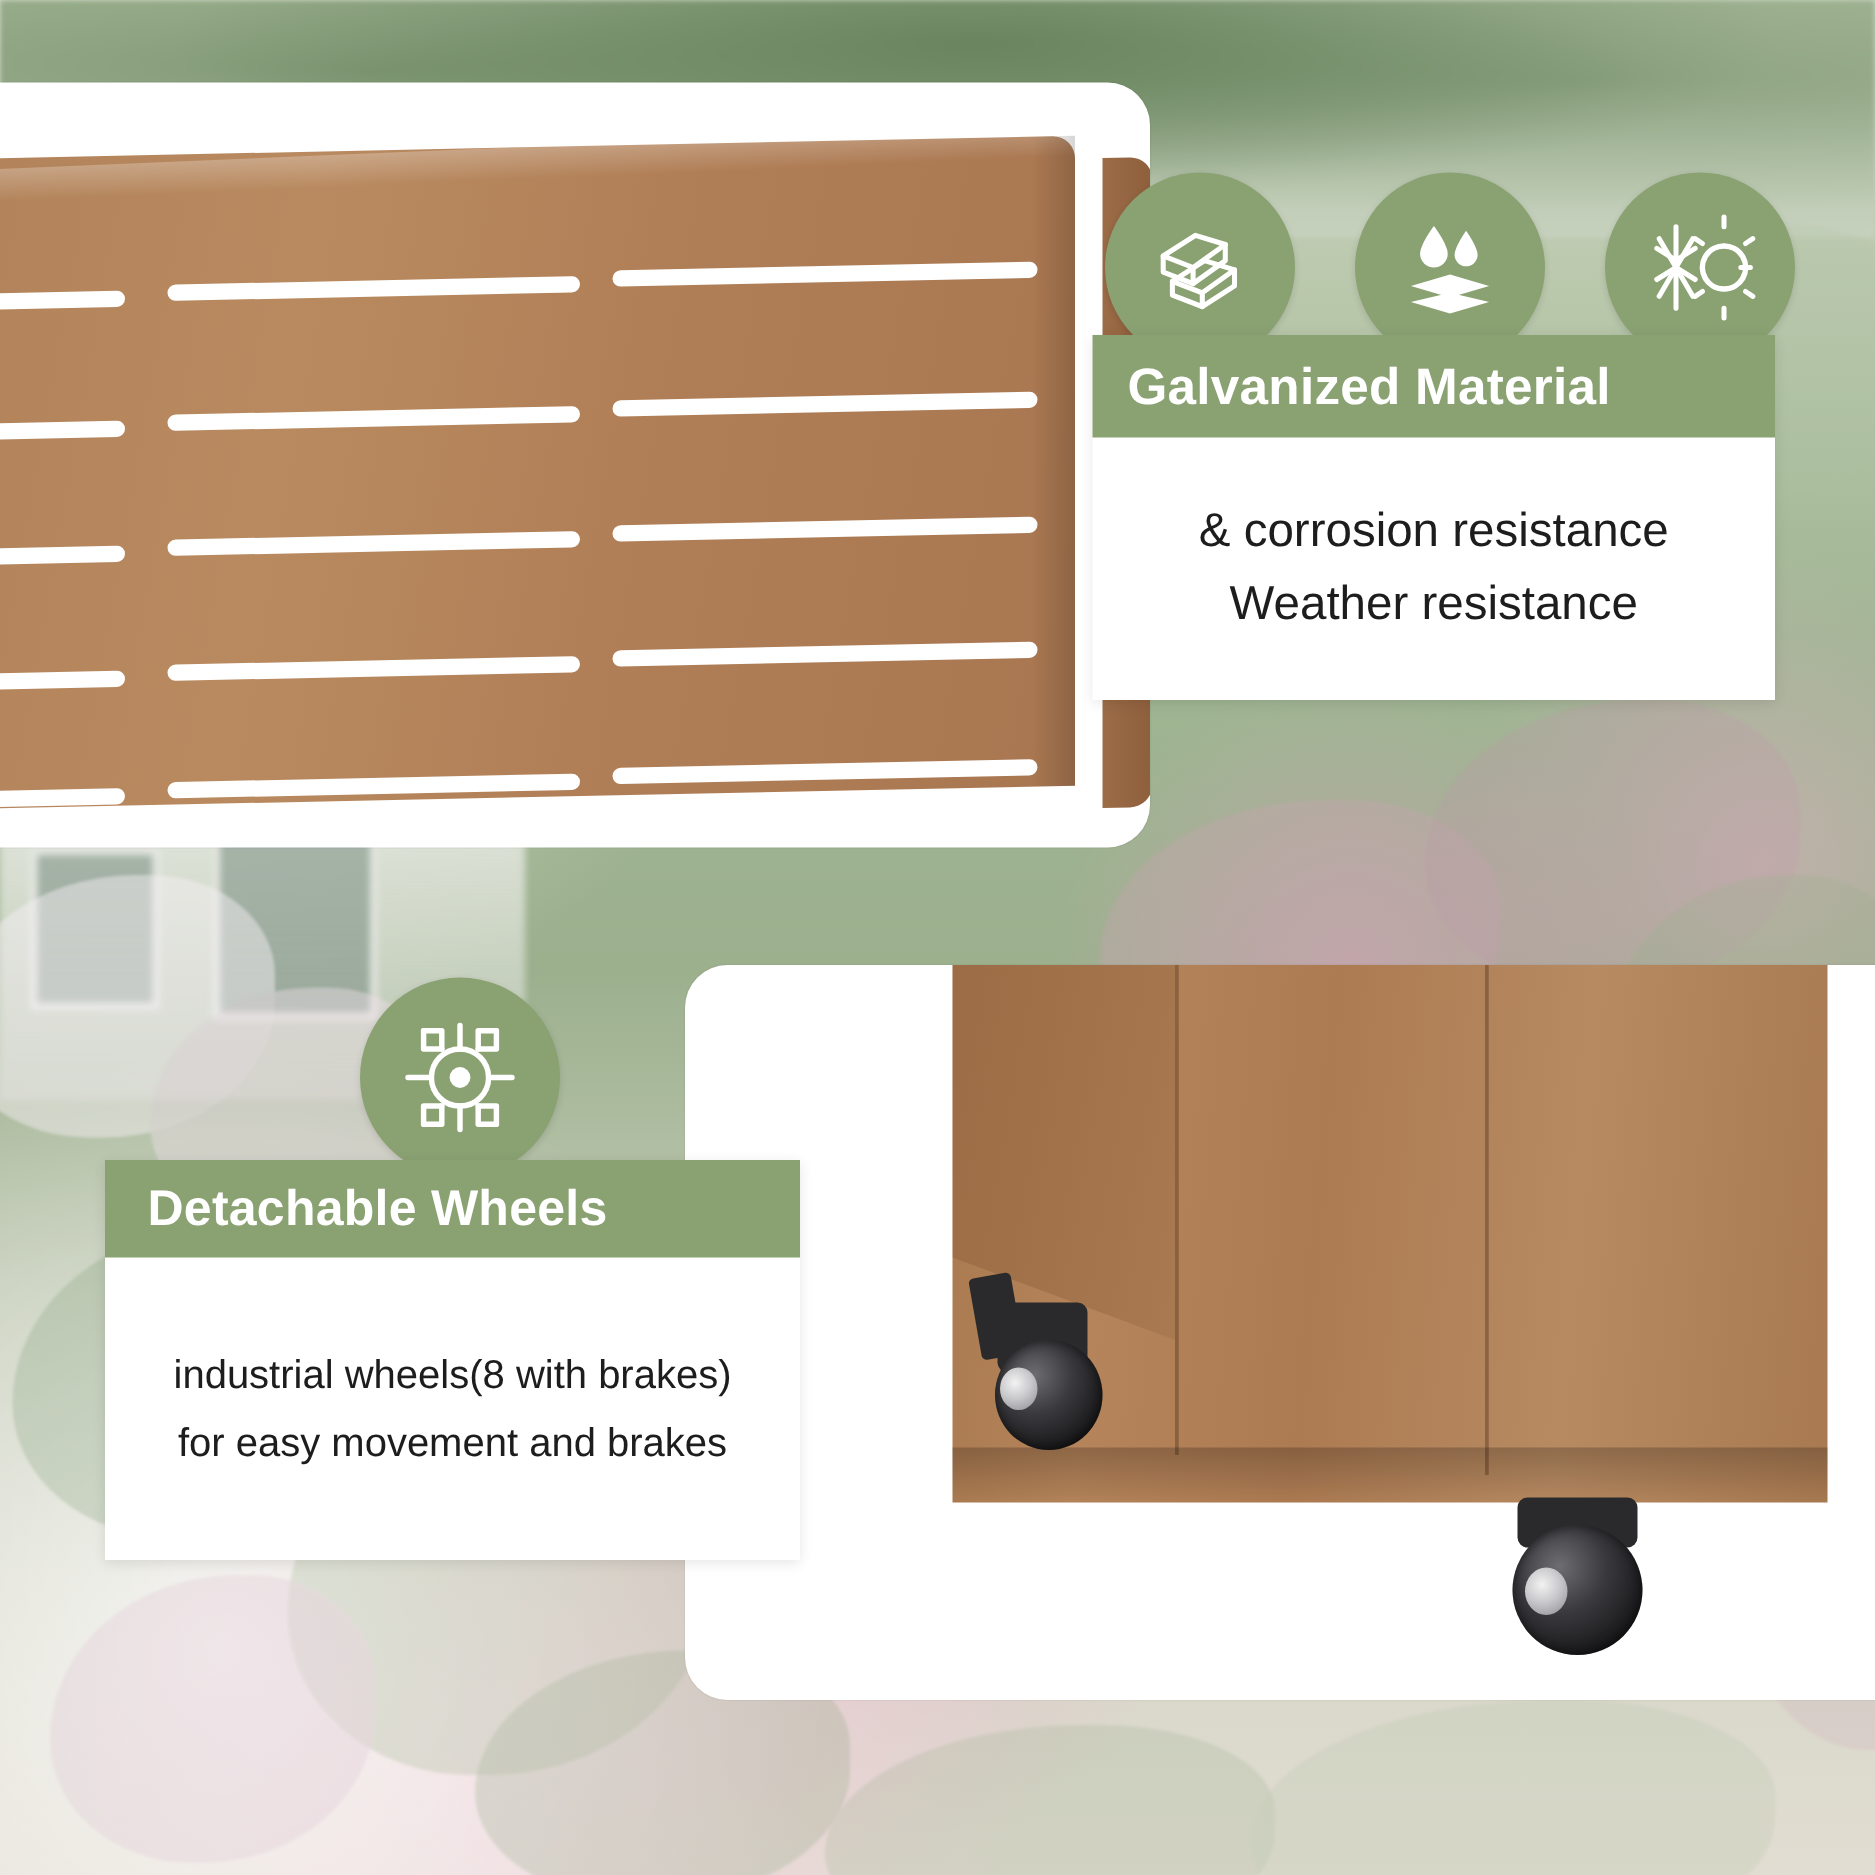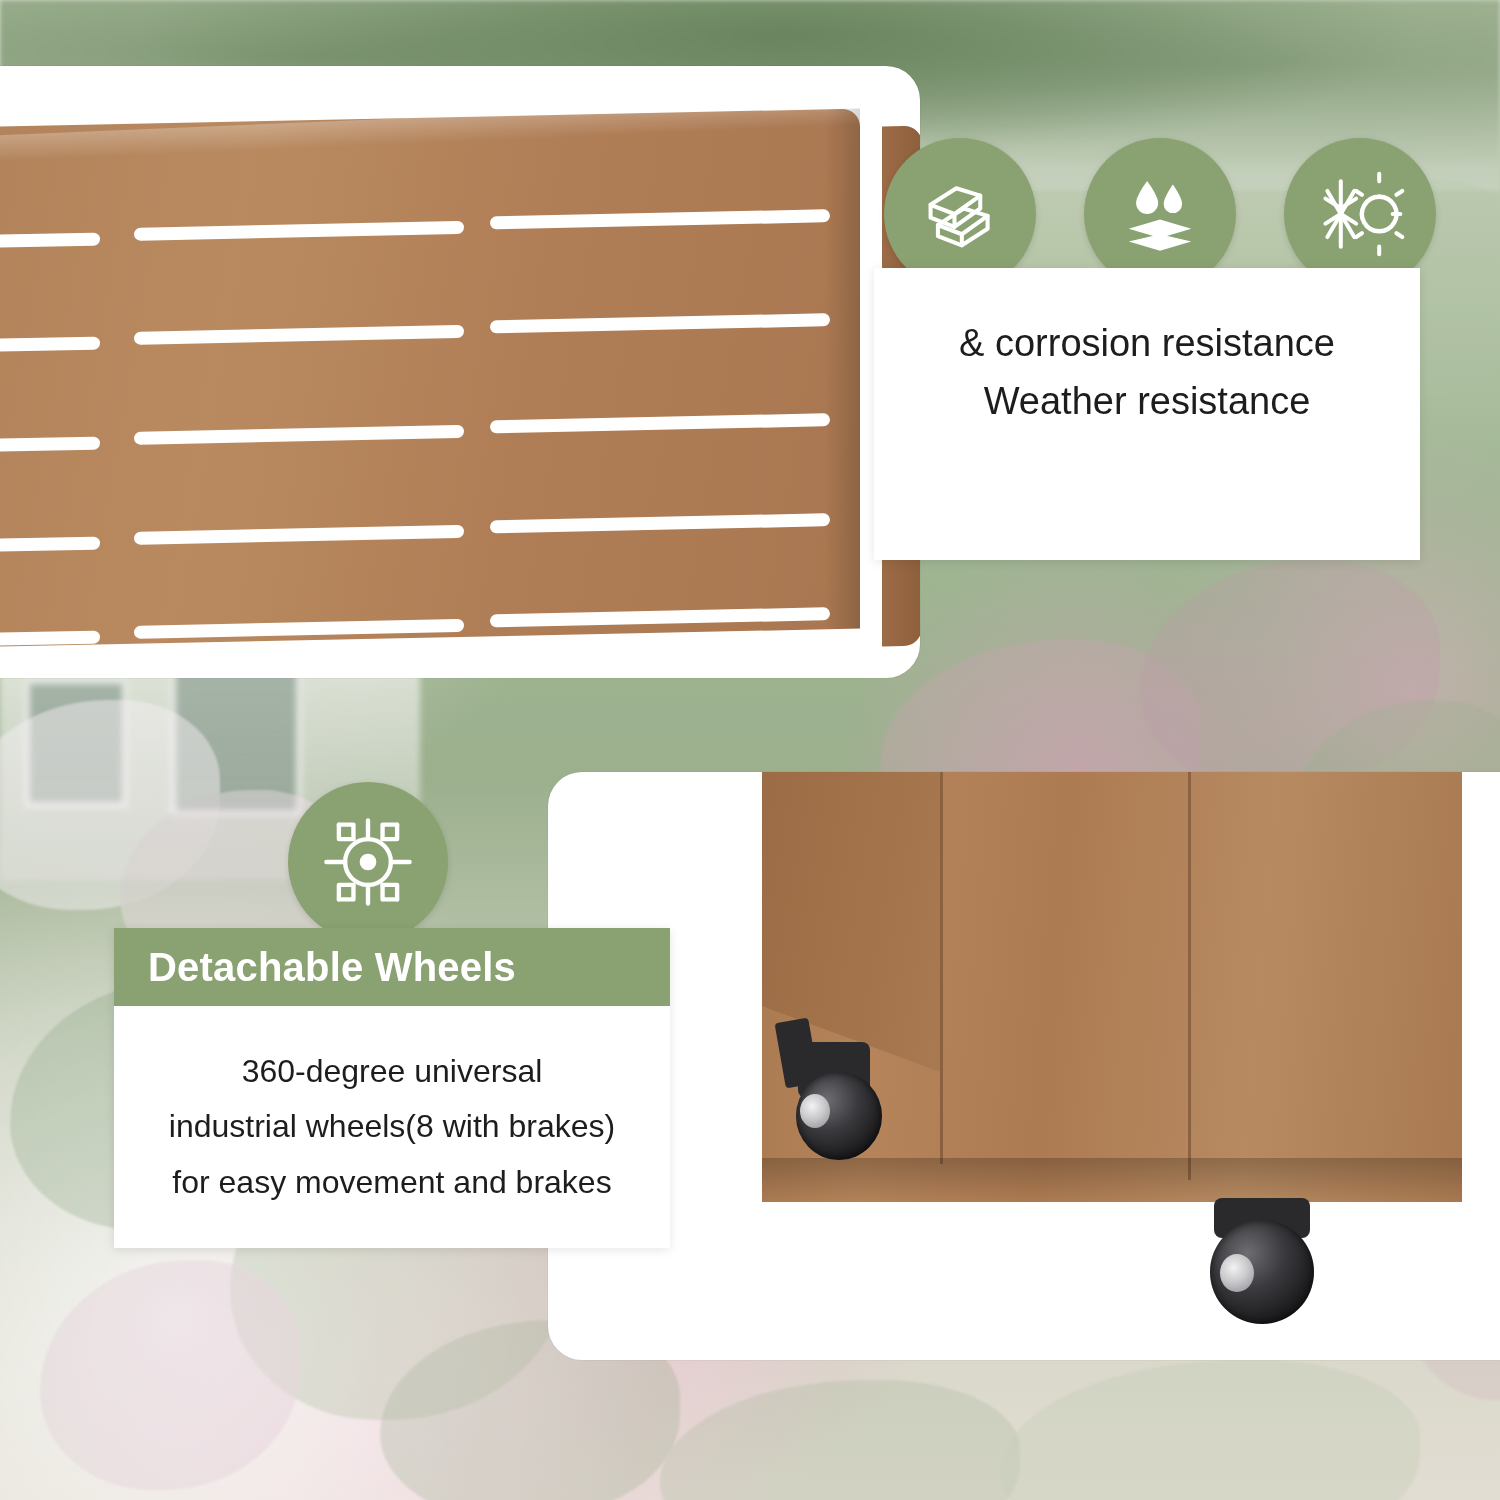--- a/index.html
+++ b/index.html
@@ -232,21 +232,20 @@
     font-size: 38px;
     line-height: 1.52;
   }
 
   
   .callout-wheels {
     left: 84px;
     top: 928px;
     width: 556px;
     height: 320px;
-    margin-left: 30px;
   }
   .callout-wheels .callout-title {
     height: 78px;
     padding-left: 34px;
     font-size: 40px;
   }
   .callout-wheels .callout-body {
     height: 242px;
     padding: 0 18px;
     align-items: center;
@@ -361,38 +360,38 @@
       <path d="M14 34 L30 44 L46 34"></path>
       <path d="M14 60 L30 50 L46 60"></path>
       <path d="M16 26 L44 74"></path>
       <path d="M44 26 L16 74"></path>
       <path d="M70 32 a18 18 0 1 0 0.01 0" stroke-width="4.6"></path>
       <path d="M70 8 L70 16 M70 84 L70 92 M88 30 L94 26 M46 74 L52 70 M88 70 L94 74 M46 26 L52 30 M92 50 L84 50"></path>
     </svg>
   </div>
 
   <div class="callout callout-galv">
+    <div class="callout-title">Galvanized Material</div>
     <div class="callout-body">
       <div class="line">&amp; corrosion resistance</div>
       <div class="line">Weather resistance</div>
     </div>
   </div>
 
   <div class="icon-circle" style="left:288px; top:782px; width:160px; height:160px;">
     <svg width="104" height="104" viewBox="0 0 100 100" fill="none" stroke="#ffffff" stroke-width="4.2" stroke-linecap="round" stroke-linejoin="round">
       <circle cx="50" cy="50" r="22"></circle>
       <circle cx="50" cy="50" r="8" fill="#ffffff" stroke="none"></circle>
       <path d="M50 10 L50 28 M50 72 L50 90 M10 50 L28 50 M72 50 L90 50"></path>
       <path d="M22 14 L36 14 L36 28 M78 14 L64 14 L64 28 M22 86 L36 86 L36 72 M78 86 L64 86 L64 72"></path>
       <path d="M22 14 L22 28 L36 28 M78 14 L78 28 L64 28 M22 86 L22 72 L36 72 M78 86 L78 72 L64 72"></path>
     </svg>
   </div>
 
   <div class="callout callout-wheels">
     <div class="callout-title">Detachable Wheels</div>
     <div class="callout-body">
-      <div class="line">360-degree universal</div>
       <div class="line">industrial wheels(8 with brakes)</div>
       <div class="line">for easy movement and brakes</div>
     </div>
   </div>
 
 </div>
 
 </body></html>

